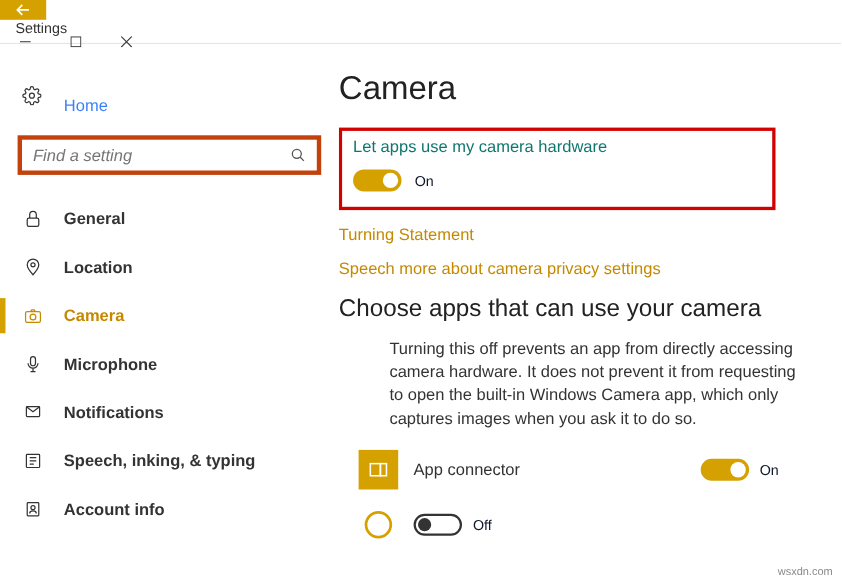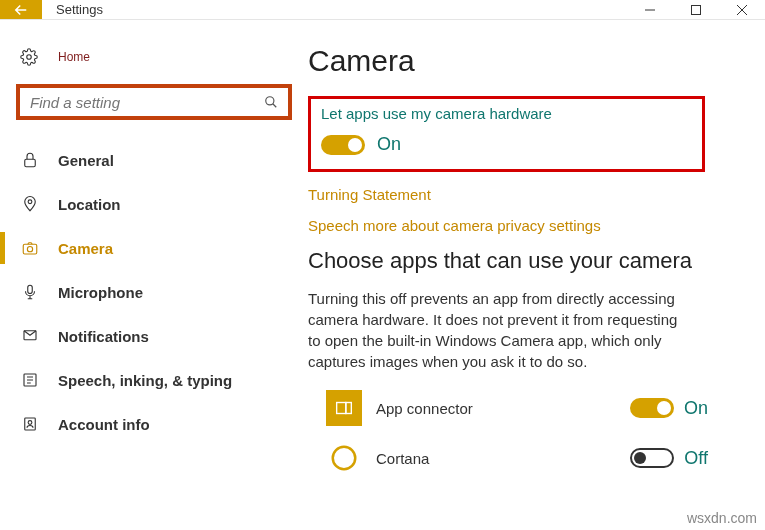--- a/index.html
+++ b/index.html
@@ -1,29 +1,29 @@
 <!DOCTYPE html>
 <html><head>
   <meta charset="utf-8">
   <style>
     * { margin: 0; padding: 0; box-sizing: border-box; font-family: "Segoe UI", Arial, sans-serif; }
     body { background: #fff; width: 765px; height: 530px; overflow: hidden; position: relative; }
     
-    .titlebar { height: 20px; display: flex; align-items: stretch; border-bottom: 1px solid #e5e5e5; }
+    .titlebar { height: 40px; display: flex; align-items: stretch; border-bottom: 1px solid #e5e5e5; flex-direction: column; }
     .back-btn { width: 42px; background: #d5a100; display: flex; align-items: center; justify-content: center; color: #fff; }
     .title-text { flex: 1; display: flex; align-items: center; padding-left: 14px; font-size: 13px; color: #333; }
     .win-controls { display: flex; }
     .win-btn { width: 46px; display: flex; align-items: center; justify-content: center; font-size: 11px; color: #333; }
     
     .main { display: flex; height: calc(100% - 32px); }
     
     .sidebar { width: 308px; padding: 20px 0 0 0; }
     .home-row { display: flex; align-items: center; gap: 18px; padding: 8px 20px 10px 20px; }
     .home-row .icon { width: 20px; color: #333; }
-    .home-row .label { font-size: 12px; color: #7f1d1d; }
+    .home-row .label { font-size: 15px; color: #3b82f6; margin-top: 20px; }
     
     .search-box { margin: 8px 16px 18px 16px; border: 4px solid #c2410c; height: 36px; display: flex; align-items: center; padding: 0 10px; }
     .search-box input { border: none; outline: none; flex: 1; font-size: 15px; font-style: italic; color: #666; background: transparent; }
     .search-box .search-icon { color: #555; font-size: 14px; }
     
     .section-label { padding: 6px 20px 10px 20px; font-size: 14px; color: #888; }
     
     .nav-item { display: flex; align-items: center; gap: 18px; padding: 13px 20px; position: relative; cursor: default; }
     .nav-item .icon { width: 20px; display: flex; align-items: center; justify-content: center; color: #333; }
     .nav-item .label { font-size: 15px; color: #333; font-weight: bold; }
@@ -35,36 +35,36 @@
     .page-title { font-size: 30px; font-weight: 400; color: #222; margin-bottom: 18px; }
     
     .highlight-box { border: 3px solid #d30000; padding: 6px 16px 14px 10px; margin-right: 40px; margin-bottom: 14px; }
     .setting-label { font-size: 15px; color: #0f766e; margin-bottom: 12px; }
     .toggle-row { display: flex; align-items: center; gap: 12px; }
     .toggle { width: 44px; height: 20px; border-radius: 10px; position: relative; }
     .toggle.on { background: #d5a100; }
     .toggle.on::after { content: ""; position: absolute; right: 3px; top: 3px; width: 14px; height: 14px; border-radius: 50%; background: #fff; }
     .toggle.off { background: #fff; border: 2px solid #333; width: 44px; height: 20px; }
     .toggle.off::after { content: ""; position: absolute; left: 2px; top: 2px; width: 12px; height: 12px; border-radius: 50%; background: #333; }
-    .toggle-text { font-size: 18px; color: #0f766e; }
+    .toggle-text { font-size: 13px; color: #0f172a; }
     
     .link { color: #c58900; font-size: 15px; display: block; margin-bottom: 14px; }
     
     .subheading { font-size: 22px; font-weight: 400; color: #222; margin: 0 0 14px 0; }
-    .desc { font-size: 15px; color: #333; line-height: 1.4; margin-bottom: 18px; max-width: 380px; }
+    .desc { font-size: 15px; color: #333; line-height: 1.4; margin-bottom: 18px; max-width: 380px; margin-left: 46px; }
     
     .app-row { display: flex; align-items: center; margin-bottom: 14px; max-width: 400px; padding-left: 18px; }
     .app-icon { width: 36px; height: 36px; display: flex; align-items: center; justify-content: center; margin-right: 14px; }
     .app-icon.orange { background: #d5a100; }
     .app-name { flex: 1; font-size: 15px; color: #333; }
     .app-toggle-wrap { display: flex; align-items: center; gap: 10px; }
     
     svg { display: block; }
     
-    .watermark { position: absolute; bottom: 4px; right: 8px; font-size: 14px; color: #888; }
+    .watermark { position: absolute; bottom: 4px; right: 8px; font-size: 10px; color: #888; }
   </style>
 </head>
 <body>
 
 <div class="titlebar">
   <div class="back-btn">
     <svg width="18" height="18" viewBox="0 0 24 24" fill="none" stroke="#fff" stroke-width="2">
         <path d="M19 12H5M11 18l-6-6 6-6"></path>
       </svg>
   </div>
@@ -208,21 +208,20 @@
         <span class="toggle-text">On</span>
       </div>
     </div>
 
     <div class="app-row">
       <div class="app-icon">
         <svg width="30" height="30" viewBox="0 0 24 24" fill="none" stroke="#d5a100" stroke-width="2">
             <circle cx="12" cy="12" r="9"></circle>
           </svg>
       </div>
-      <span class="app-name">Cortana</span>
       <div class="app-toggle-wrap">
         <div class="toggle off"></div>
         <span class="toggle-text">Off</span>
       </div>
     </div>
   </div>
 </div>
 
 <div class="watermark">wsxdn.com</div>
 

